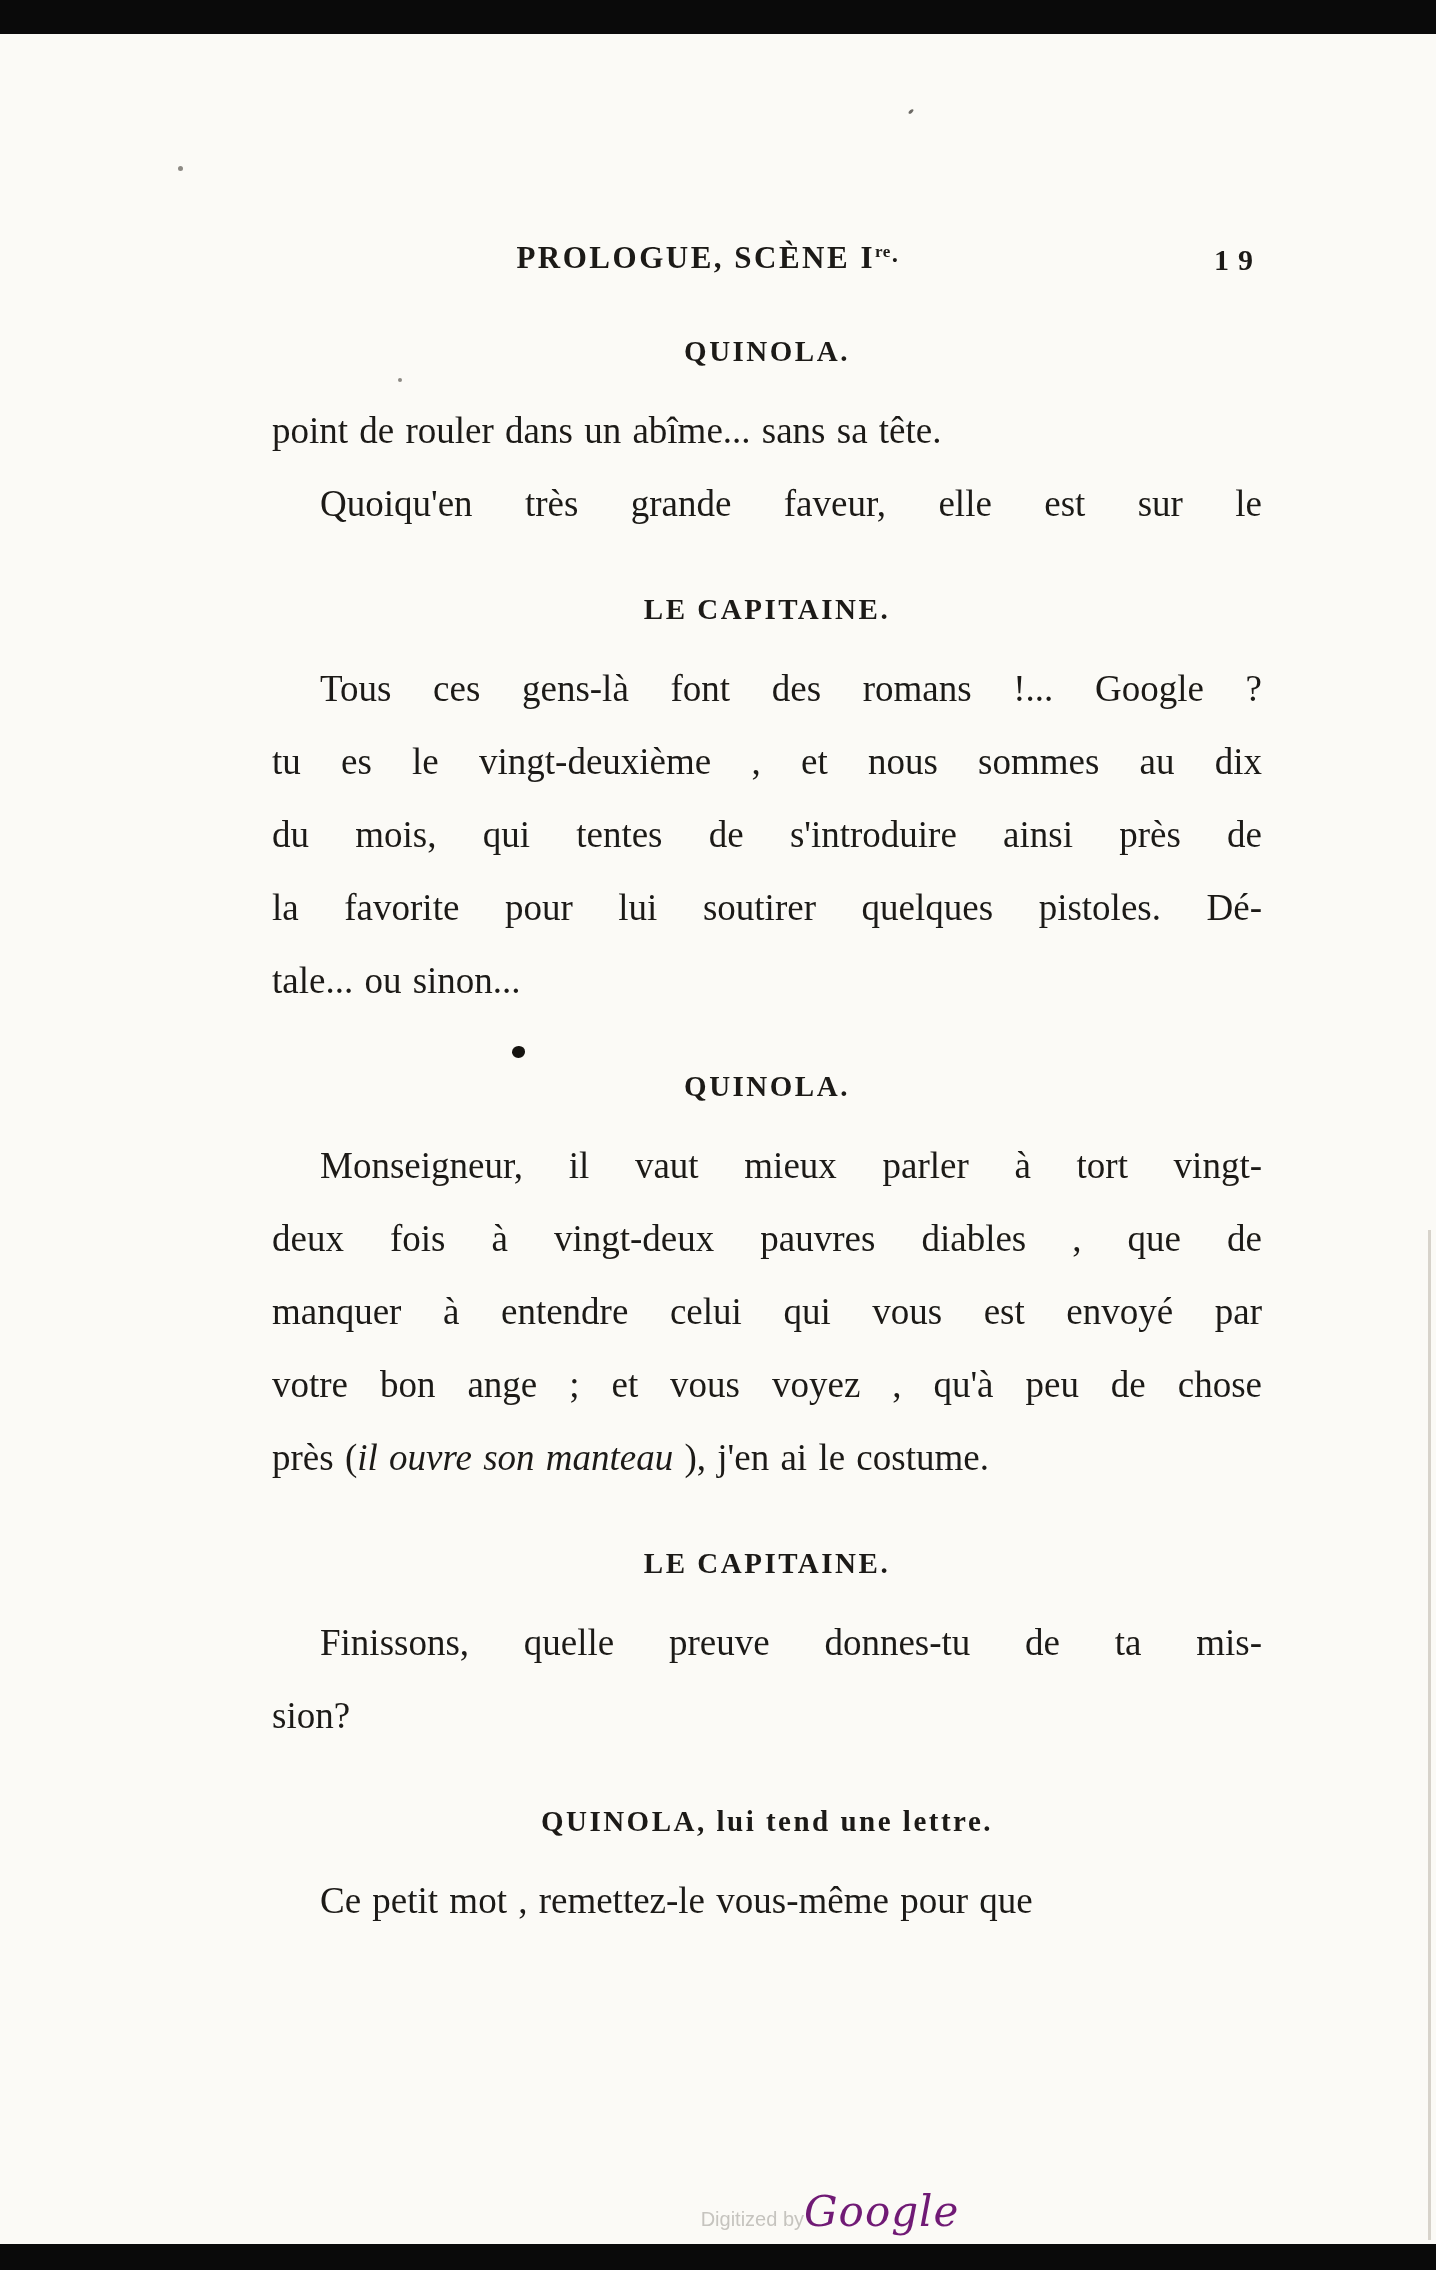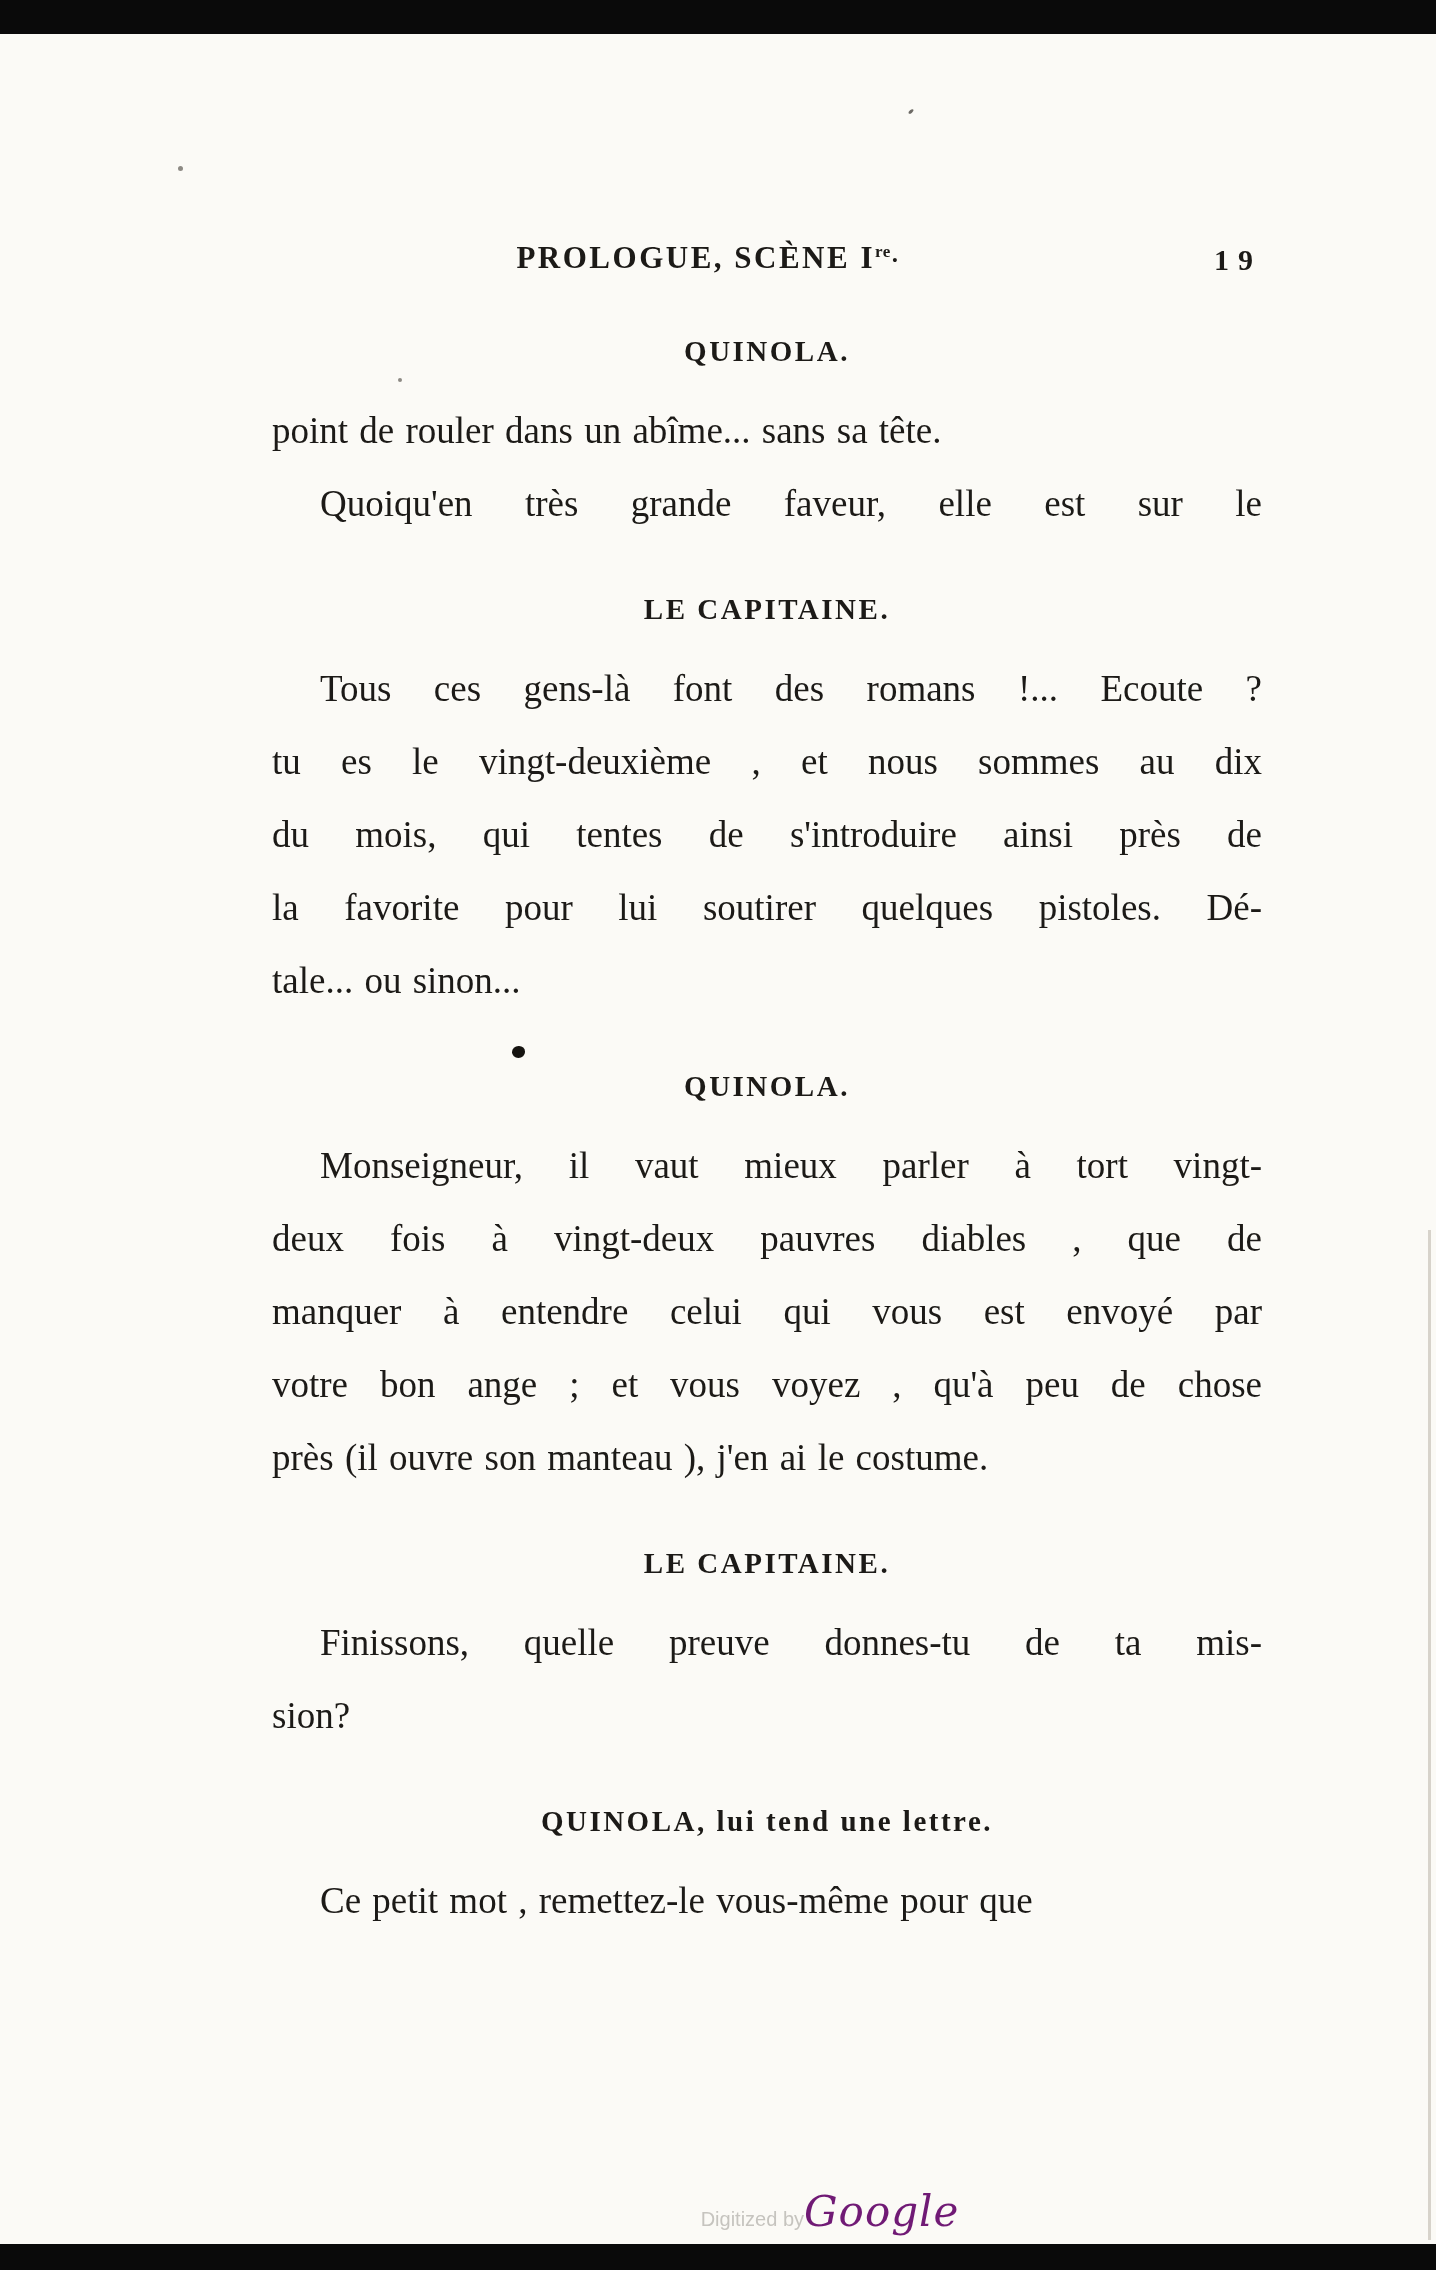--- a/index.html
+++ b/index.html
@@ -66,21 +66,21 @@
   .para { margin-top: 26px; }
   .line {
     font-size: 37px;
     line-height: 73px;
     text-align: justify;
     text-align-last: justify;
     word-spacing: 2px;
   }
   .line.last { text-align-last: left; }
   .line.first { text-indent: 48px; }
-  .it { }
+  .it { font-style: italic; }
 
   .orn {
     position: absolute; left: 512px; top: 1046px;
     width: 13px; height: 12px;
     background: #151310; border-radius: 50% 45% 50% 48%;
   }
   .speck { position: absolute; background: #8d8a84; border-radius: 50%; }
   .speck.s1 { left: 178px; top: 166px; width: 5px; height: 5px; }
   .speck.s2 { left: 398px; top: 378px; width: 4px; height: 4px; }
   .speck.s3 { left: 908px; top: 110px; width: 6px; height: 3px; transform: rotate(-40deg); background:#6d6a65; }
@@ -124,21 +124,21 @@
     </div>
 
     <div id="content">
         <div class="speaker">QUINOLA.</div>
         <div class="para">
           <div class="line last"><span>point de rouler dans un abîme... sans sa tête.</span></div>
           <div class="line first"><span>Quoiqu'en très grande faveur, elle est sur le</span></div>
         </div>
         <div class="speaker">LE CAPITAINE.</div>
         <div class="para">
-          <div class="line first"><span>Tous ces gens-là font des romans !... Ecoute ?</span></div>
+          <div class="line first"><span>Tous ces gens-là font des romans !... Google ?</span></div>
           <div class="line"><span>tu es le vingt-deuxième , et nous sommes au dix</span></div>
           <div class="line"><span>du mois, qui tentes de s'introduire ainsi près de</span></div>
           <div class="line"><span>la favorite pour lui soutirer quelques pistoles. Dé-</span></div>
           <div class="line last"><span>tale... ou sinon...</span></div>
         </div>
         <div class="speaker">QUINOLA.</div>
         <div class="para">
           <div class="line first"><span>Monseigneur, il vaut mieux parler à tort vingt-</span></div>
           <div class="line"><span>deux fois à vingt-deux pauvres diables , que de</span></div>
           <div class="line"><span>manquer à entendre celui qui vous est envoyé par</span></div>

